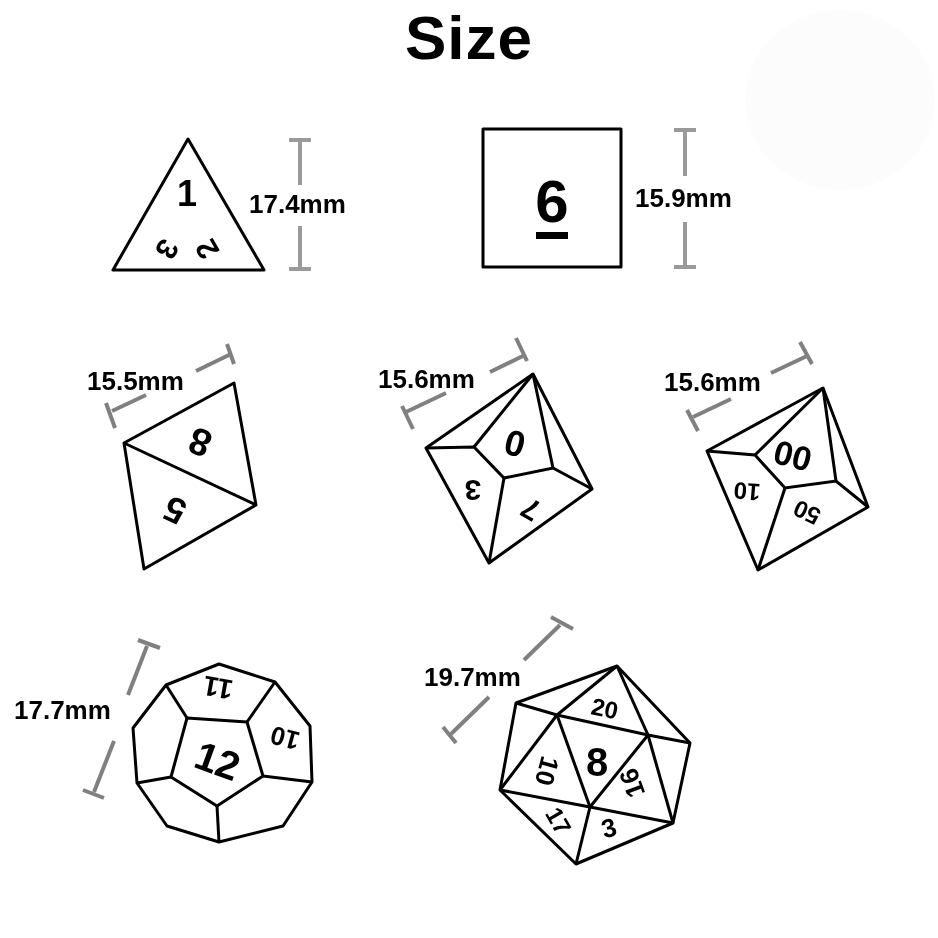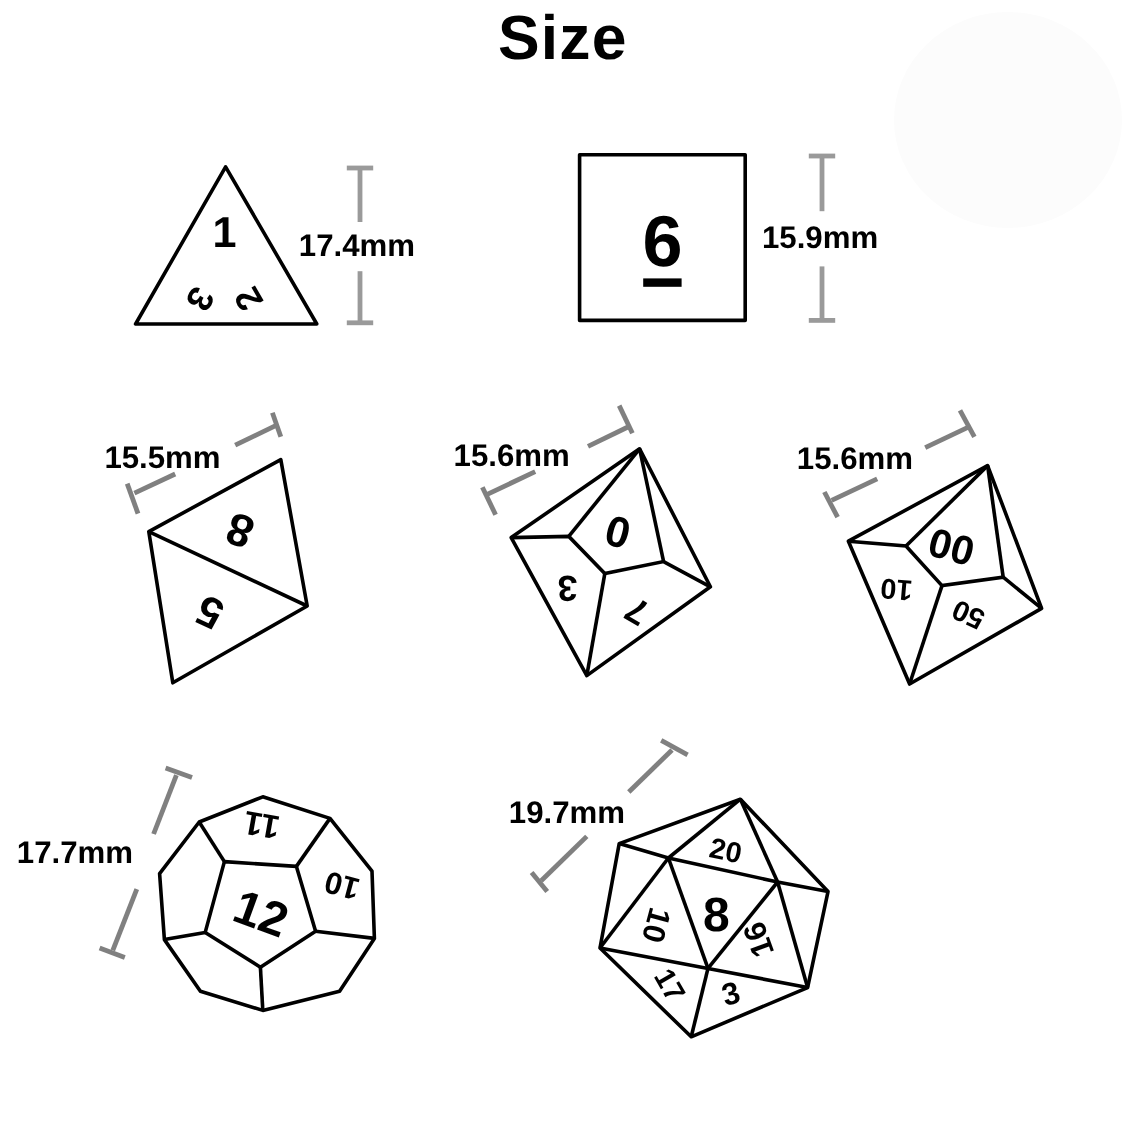--- a/index.html
+++ b/index.html
@@ -1,17 +1,17 @@
 <!DOCTYPE html>
 <html><head>
 <meta charset="utf-8">
 <style>
   html, body { margin: 0; padding: 0; background: #ffffff; }
   body { width: 938px; height: 938px; position: relative; overflow: hidden; font-family: "Liberation Sans", "DejaVu Sans", sans-serif; }
-  .title { position: absolute; left: 0; width: 938px; top: 2px; text-align: center; font-size: 52px; font-weight: bold; color: #000; letter-spacing: 1px; }
+  .title { position: absolute; left: 0; width: 938px; top: 2px; text-align: center; font-size: 62px; font-weight: bold; color: #000; letter-spacing: 1px; }
   .ghost { position: absolute; left: 745px; top: 10px; width: 190px; height: 180px; border-radius: 50%; background: #fcfcfc; }
   svg.canvas { position: absolute; left: 0; top: 0; }
   .dim-label { font-family: "Liberation Sans", "DejaVu Sans", sans-serif; font-weight: bold; font-size: 26px; fill: #000; }
   .face-num { font-family: "Liberation Sans", "DejaVu Sans", sans-serif; font-weight: bold; fill: #000; }
   .edge { fill: #fff; stroke: #000; stroke-width: 3; stroke-linejoin: round; }
   .line { stroke: #000; stroke-width: 3; fill: none; }
   .ruler { stroke: #9a9a9a; stroke-width: 4; fill: none; }
   .ruler2 { stroke: #808080; stroke-width: 4; fill: none; }
 </style>
 </head>

